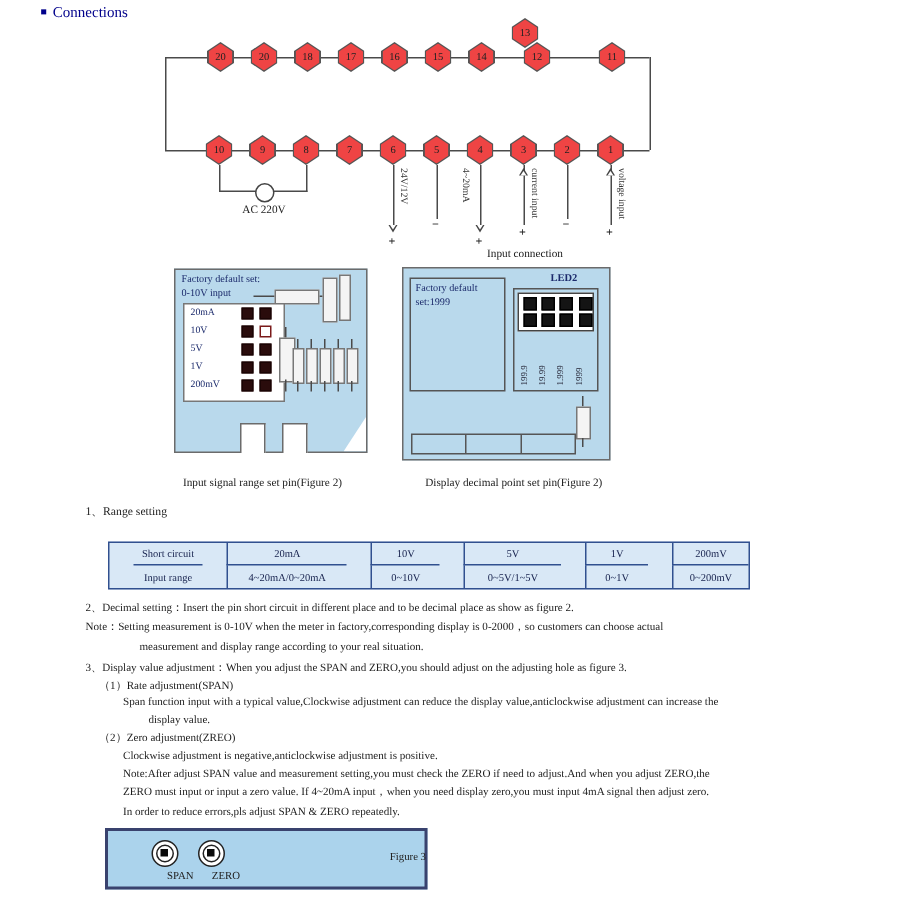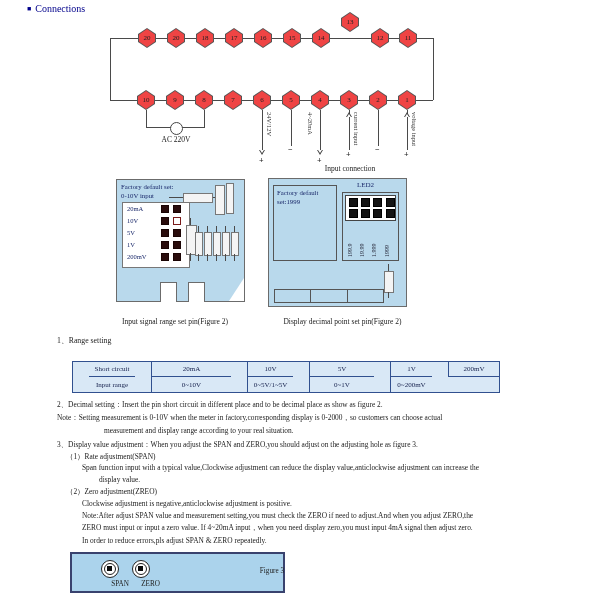--- a/index.html
+++ b/index.html
@@ -93,21 +93,21 @@
     </div>
   <div class="hex" style="left:283px;top:28px;">
       <div class="in">15</div>
     </div>
   <div class="hex" style="left:312px;top:28px;">
       <div class="in">14</div>
     </div>
   <div class="hex" style="left:341px;top:12px;">
       <div class="in">13</div>
     </div>
-  <div class="hex" style="left:371px;top:28px;text-decoration:underline;">
+  <div class="hex" style="left:349px;top:28px;text-decoration:underline;">
       <div class="in">12</div>
     </div>
   <div class="hex" style="left:399px;top:28px;">
       <div class="in">11</div>
     </div>
 
   <div class="hex" style="left:137px;top:90px;">
       <div class="in">10</div>
     </div>
   <div class="hex" style="left:166px;top:90px;">
@@ -230,21 +230,21 @@
     <div class="comp" style="left:114px;top:52px;width:6px;height:22px;"></div>
     <div class="vline" style="left:117px;top:74px;height:7px;"></div>
 
   <div class="cut" style="left:43px;top:102px;width:15px;height:19px;border-left:1px solid #6b6b6b;border-right:1px solid #6b6b6b;border-top:1px solid #6b6b6b;"></div>
   <div class="cut" style="left:71px;top:102px;width:15px;height:19px;border-left:1px solid #6b6b6b;border-right:1px solid #6b6b6b;border-top:1px solid #6b6b6b;"></div>
   <div class="cut" style="left:112px;top:98px;width:15px;height:23px;clip-path:polygon(0 100%,100% 0,100% 100%);"></div>
 </div>
 <div class="caption" style="left:85px;top:317px;width:180px;">Input signal range set pin(Figure 2)</div>
 
 <div class="panel" style="left:268px;top:178px;width:137px;height:127px;">
-  <div class="panel-text" style="left:88px;top:2px;font-size:7px;">LED2</div>
+  <div class="panel-text" style="left:98px;top:2px;font-size:7px;font-weight:bold;">LED2</div>
   <div class="bluebox" style="left:4px;top:6px;width:62px;height:74px;">
     <div class="panel-text" style="left:3px;top:2px;">
       <div>Factory default</div>
       <div>set:1999</div>
     </div>
   </div>
   <div class="bluebox" style="left:73px;top:13px;width:55px;height:67px;">
     <div class="wbox" style="left:2px;top:2px;width:49px;height:24px;border-color:#444;">
       <div class="pin2" style="left:3px;top:2px;"></div>
         <div class="pin2" style="left:15px;top:2px;"></div>
@@ -276,29 +276,30 @@
 <div class="heading" style="left:57px;top:335px;">1、Range setting</div>
 
 <div class="rt">
   <div class="rt-cell hdr firstcol">Short circuit</div>
   <div class="rt-cell hdr">20mA</div>
   <div class="rt-cell hdr">10V</div>
   <div class="rt-cell hdr">5V</div>
   <div class="rt-cell hdr">1V</div>
   <div class="rt-cell hdr">200mV</div>
   <div class="rt-cell firstcol">Input range</div>
+  <div class="rt-cell">4~20mA/0~20mA</div>
   <div class="rt-cell">0~10V</div>
   <div class="rt-cell">0~5V/1~5V</div>
   <div class="rt-cell">0~1V</div>
   <div class="rt-cell">0~200mV</div>
 </div>
 
 <div class="iline" style="left:57px;top:400px;">2、Decimal setting：Insert the pin short circuit in different place and to be decimal place as show as figure 2.</div>
 <div class="iline" style="left:57px;top:413px;">Note：Setting measurement is 0-10V when the meter in factory,corresponding display is 0-2000，so customers can choose actual</div>
-<div class="iline" style="left:104px;top:426px;">measurement and display range according to your real situation.</div>
+<div class="iline" style="left:93px;top:426px;">measurement and display range according to your real situation.</div>
 <div class="iline" style="left:57px;top:440px;">3、Display value adjustment：When you adjust the SPAN and ZERO,you should adjust on the adjusting hole as figure 3.</div>
 <div class="iline" style="left:66px;top:452px;">（1）Rate adjustment(SPAN)</div>
 <div class="iline" style="left:82px;top:463px;">Span function input with a typical value,Clockwise adjustment can reduce the display value,anticlockwise adjustment can increase the</div>
 <div class="iline" style="left:99px;top:475px;">display value.</div>
 <div class="iline" style="left:66px;top:487px;">（2）Zero adjustment(ZREO)</div>
 <div class="iline" style="left:82px;top:499px;">Clockwise adjustment is negative,anticlockwise adjustment is positive.</div>
 <div class="iline" style="left:82px;top:511px;">Note:After adjust SPAN value and measurement setting,you must check the ZERO if need to adjust.And when you adjust ZERO,the</div>
 <div class="iline" style="left:82px;top:523px;">ZERO must input or input a zero value. If 4~20mA input，when you need display zero,you must input 4mA signal then adjust zero.</div>
 <div class="iline" style="left:82px;top:536px;">In order to reduce errors,pls adjust SPAN &amp; ZERO repeatedly.</div>
 

